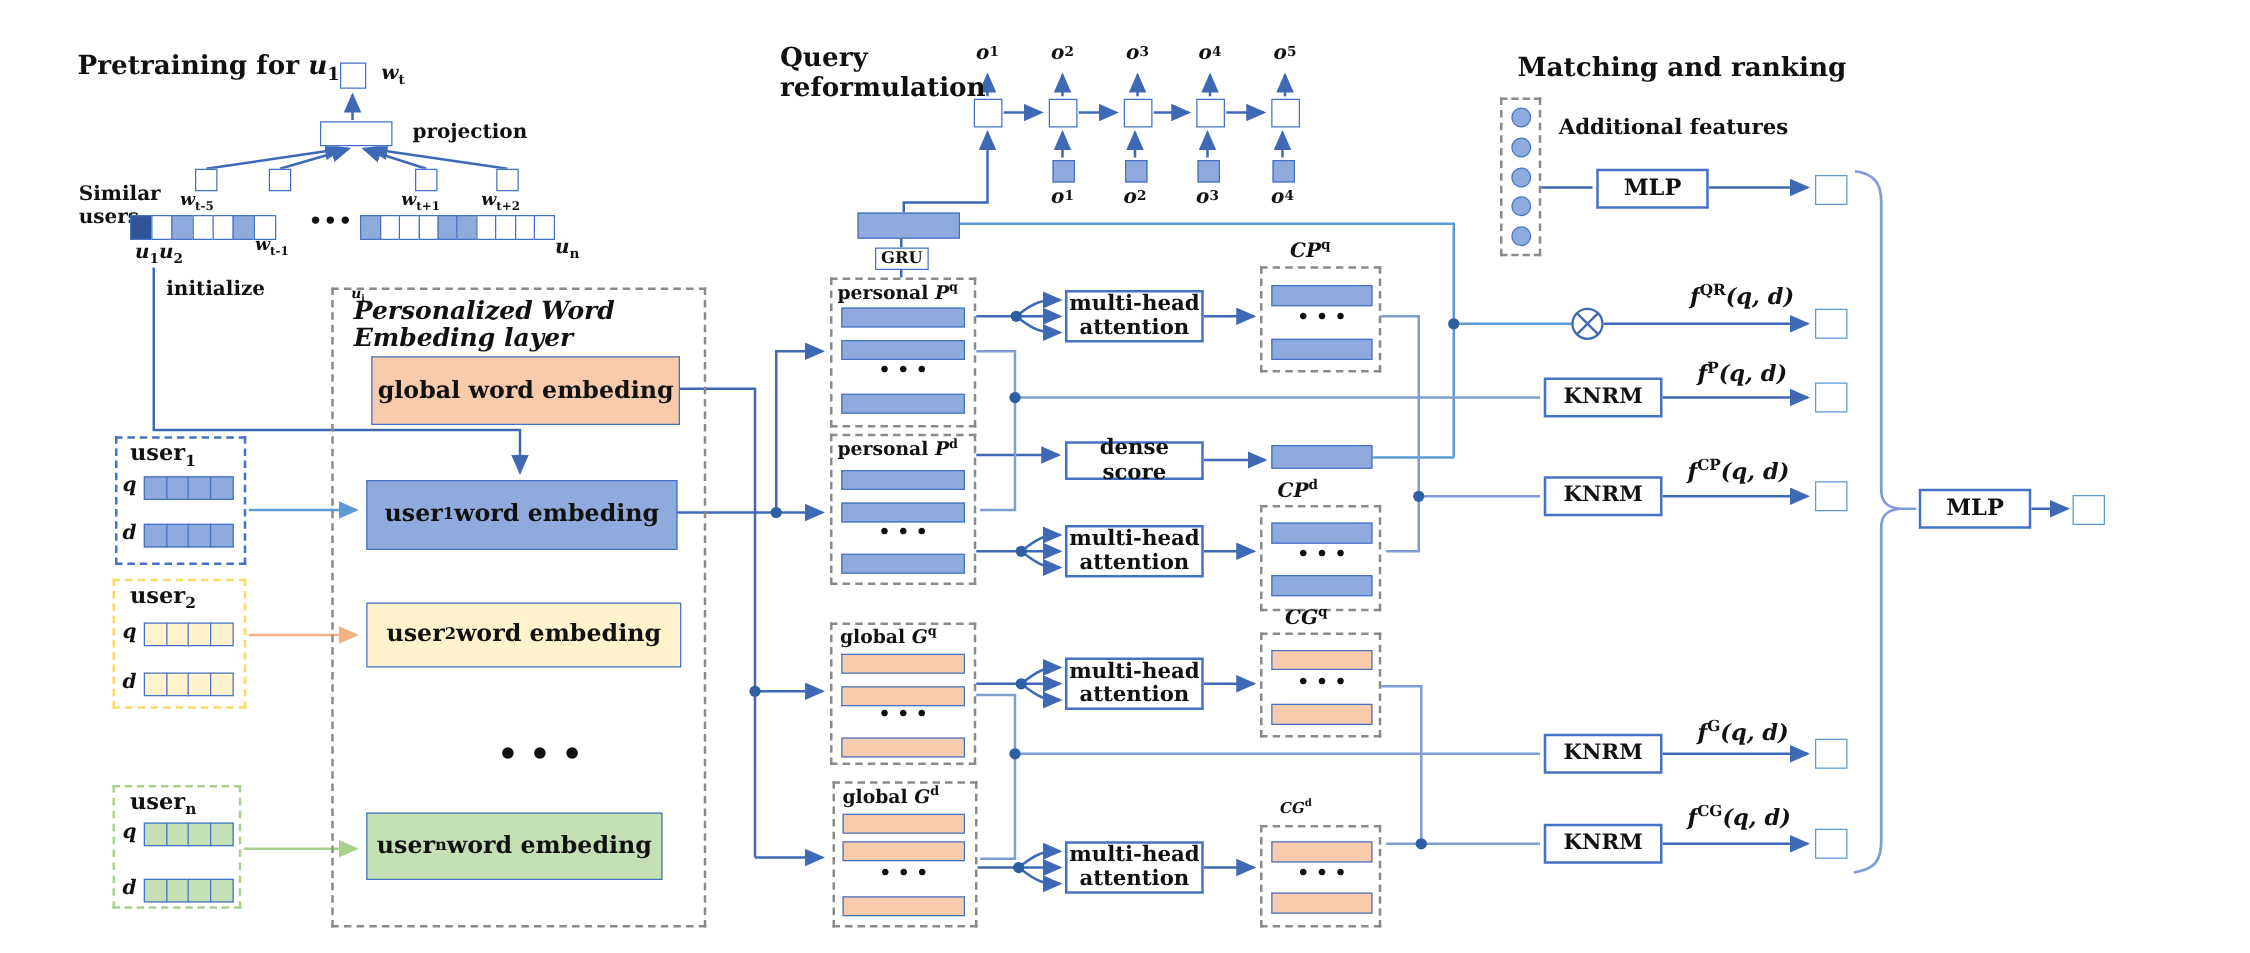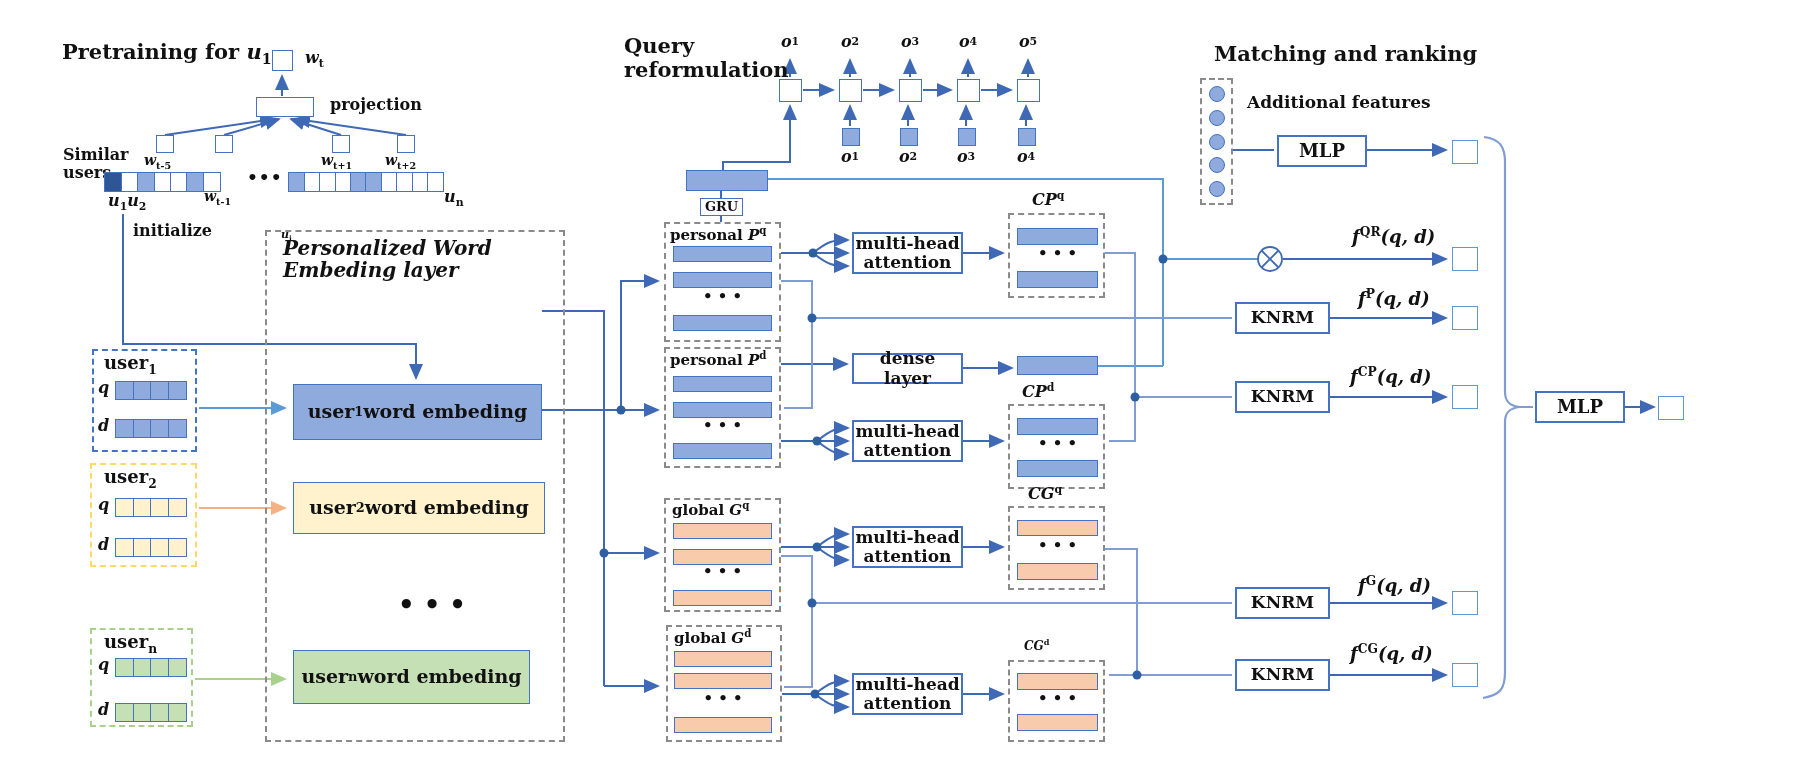--- a/index.html
+++ b/index.html
@@ -218,20 +218,21 @@
       <div class="cell white"></div>
       <div class="cell white"></div>
     </div>
   <div class="abs lbl" style="left:108px;top:192px;font-size:16px;"><span class="it">u</span><sub>1</sub><span class="it">u</span><sub>2</sub></div>
   <div class="abs lbl" style="left:281px;top:204px;font-size:11px;margin-top:25px;"><span class="it">u</span><sub>i</sub></div>
   <div class="abs lbl" style="left:444px;top:188px;font-size:16px;"><span class="it">u</span><sub>n</sub></div>
   <div class="abs lbl" style="left:133px;top:222px;font-size:16px;">initialize</div>
 
   <div class="abs dashg" style="left:265px;top:230px;width:300px;height:512px;"></div>
   <div class="abs lbl" style="left:283px;top:237px;width:235px;font-size:20px;font-style:italic;">Personalized Word Embeding layer</div>
+  <div class="abs fill-orange ctr lbl" style="left:297px;top:285px;width:245px;height:53px;font-size:19px;">global word embeding</div>
   <div class="abs fill-blue ctr lbl" style="left:293px;top:384px;width:247px;height:54px;font-size:19px;">
       <span>user</span>
       <sub>1</sub>
       <span> word embeding</span>
     </div>
   <div class="abs fill-yellow ctr lbl" style="left:293px;top:482px;width:250px;height:50px;font-size:19px;">
       <span>user</span>
       <sub>2</sub>
       <span> word embeding</span>
     </div>
@@ -364,21 +365,21 @@
   <div class="abs bar orange" style="left:673px;top:590px;width:99px;height:16px;"></div>
 
   <div class="abs dashg" style="left:666px;top:625px;width:116px;height:117px;"></div>
   <div class="abs lbl" style="left:674px;top:628px;font-size:15px;"><span>global </span><span class="it">G</span><sup>d</sup></div>
   <div class="abs bar orange" style="left:674px;top:651px;width:98px;height:16px;"></div>
   <div class="abs bar orange" style="left:674px;top:673px;width:98px;height:16px;"></div>
   <div class="abs lbl ctr" style="left:674px;top:690px;width:98px;font-size:15px;">• • •</div>
   <div class="abs bar orange" style="left:674px;top:717px;width:98px;height:16px;"></div>
 
   <div class="abs box ctr lbl" style="left:852px;top:232px;width:111px;height:42px;font-size:17px;">multi-head attention</div>
-  <div class="abs box ctr lbl" style="left:852px;top:353px;width:111px;height:31px;font-size:17px;">dense layer</div>
+  <div class="abs box ctr lbl" style="left:852px;top:353px;width:111px;height:31px;font-size:17px;">dense score</div>
   <div class="abs box ctr lbl" style="left:852px;top:420px;width:111px;height:42px;font-size:17px;">multi-head attention</div>
   <div class="abs box ctr lbl" style="left:852px;top:526px;width:111px;height:42px;font-size:17px;">multi-head attention</div>
   <div class="abs box ctr lbl" style="left:852px;top:673px;width:111px;height:42px;font-size:17px;">multi-head attention</div>
 
   <div class="abs lbl" style="left:1032px;top:190px;font-size:16px;"><span class="it">CP</span><sup>q</sup></div>
   <div class="abs dashg" style="left:1008px;top:213px;width:97px;height:85px;"></div>
   <div class="abs bar blue" style="left:1017px;top:228px;width:81px;height:17px;"></div>
   <div class="abs lbl ctr" style="left:1017px;top:245px;width:81px;font-size:15px;">• • •</div>
   <div class="abs bar blue" style="left:1017px;top:271px;width:81px;height:17px;"></div>
 

